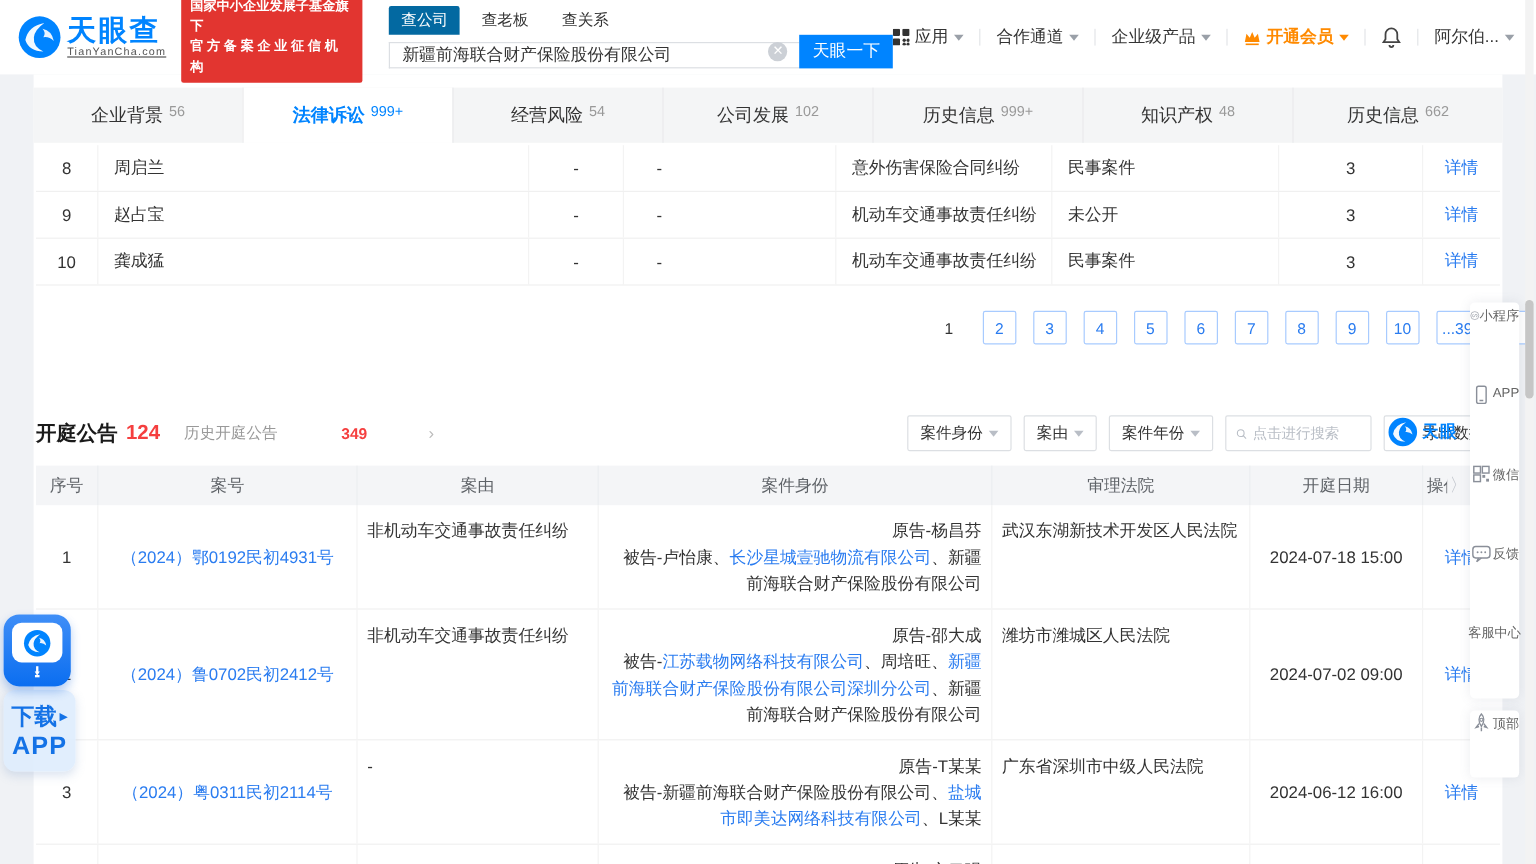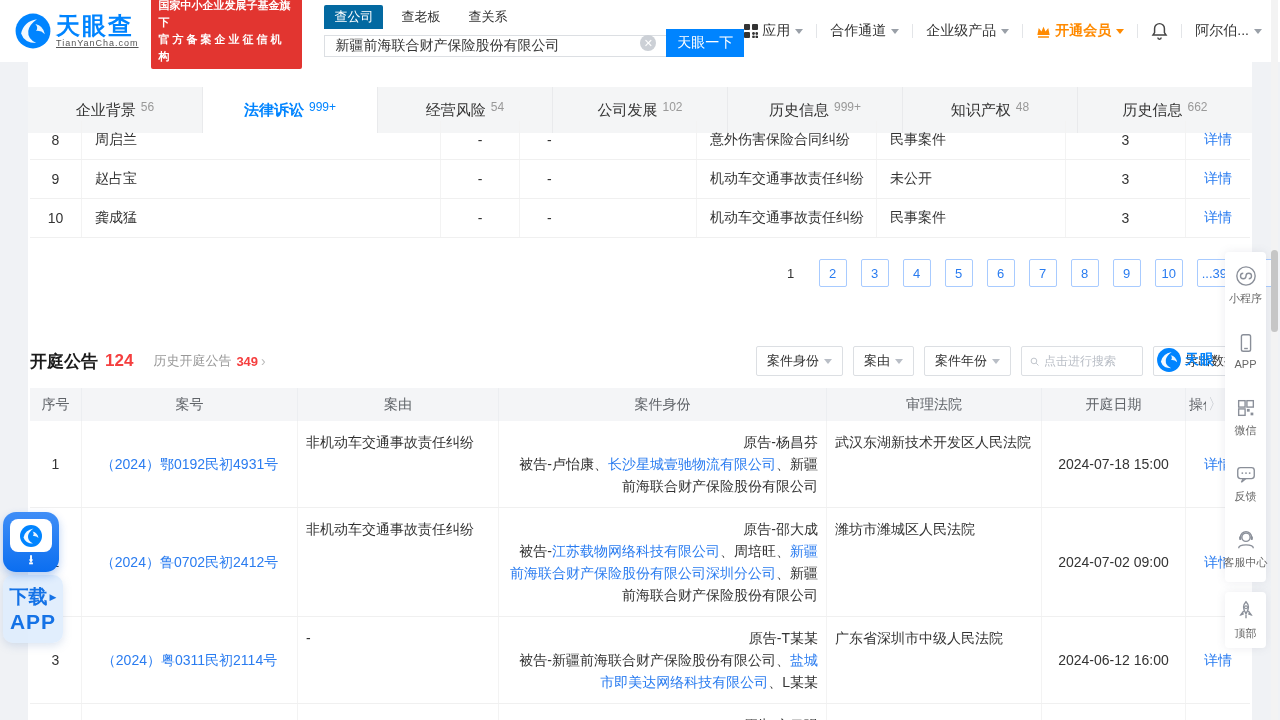--- a/index.html
+++ b/index.html
@@ -36,21 +36,21 @@
   .caret { width:0; height:0; border:4px solid transparent; border-top:5px solid #9aa0a8;
            display:inline-block; margin-left:5px; margin-top:4px; }
   .caret.orange { border-top-color:#ff8a00; }
   .vip { color:#ff8a00; font-weight:bold; }
   .hicon { margin-right:4px; display:inline-flex; }
 
   
   .card { position:absolute; top:62px; left:28px; width:1224px; height:658px; background:#fff; z-index:1; }
 
   
-  .tabstrip { position:absolute; top:25px; left:0; width:1224px; height:46px; background:#f4f5f6; display:flex; }
+  .tabstrip { position:absolute; top:11px; left:0; width:1224px; height:46px; background:#f4f5f6; display:flex; }
   .tab { flex:1; display:flex; align-items:center; justify-content:center; cursor:pointer; position:relative; }
   .tab + .tab { border-left:1px solid #e9eaec; }
   .tlabel { font-size:15px; color:#333; }
   .tcount { font-size:12px; color:#999; margin-left:5px; margin-top:-6px; }
   .tab.active { background:#fff; }
   .tab.active .tlabel { color:#0084ff; font-weight:bold; }
   .tab.active .tcount { color:#0084ff; }
 
   
   .t1 { position:absolute; top:59px; left:2px; width:1220px; }
@@ -68,21 +68,21 @@
   .pcur { width:28px; text-align:center; color:#333; font-size:13px; }
   .pbox { min-width:28px; height:28px; padding:0 4px; margin-left:14px; border:1px solid #a8cbff;
           border-radius:2px; color:#2a7cf0; font-size:13px; display:flex; align-items:center;
           justify-content:center; cursor:pointer; background:#fff; }
   .pbox.pnext { margin-right:-24px; }
 
   
   .secrow { position:absolute; top:283px; left:2px; width:1220px; height:32px; display:flex; align-items:center; }
   .sectitle { font-size:17px; font-weight:bold; color:#1a1a1a; }
   .seccount { font-size:17px; font-weight:bold; color:#f53f3f; margin-left:7px; }
-  .history { margin-left:20px; font-size:13px; color:#999; cursor:pointer; display:flex; align-items:center; }
+  .history { margin-left:20px; font-size:13px; color:#999; cursor:pointer; display:flex; align-items:center;gap:48px; }
   .history b { color:#f53f3f; margin-left:5px; }
   .history .chev { color:#bbb; margin-left:3px; font-size:14px; }
   .fwrap { margin-left:auto; display:flex; align-items:center; }
   .fbtn { height:30px; border:1px solid #dcdfe3; border-radius:2px; background:#fff; display:flex;
           align-items:center; padding:0 10px; font-size:13px; color:#333; margin-left:10px; cursor:pointer; }
   .fbtn .caret { border-top-color:#b9bec6; }
   .fsearch { height:30px; width:122px; border:1px solid #dcdfe3; border-radius:2px; margin-left:10px;
              display:flex; align-items:center; padding:0 8px; }
   .fsearch input { border:none; outline:none; width:90px; font-size:12px; color:#333; font-family:inherit; }
   .fsearch input::placeholder { color:#b9bec6; }
@@ -108,21 +108,21 @@
   .t2row > div:last-child { border-right:none; }
   .cell-left { justify-content:flex-start !important; align-items:flex-start !important; text-align:right; }
   .parties { display:block !important; }
   .plink { color:#2a7cf0; cursor:pointer; }
 
   
   .rail { position:absolute; left:1225px; width:41px; z-index:30; }
   .railcard { background:#fff; border-radius:4px; box-shadow:0 0 10px rgba(101,110,128,.12); }
   .rail1 { top:252px; position:absolute; width:41px; }
   .rail2 { top:592px; position:absolute; width:41px; }
-  .ritem { height:66px; display:flex; flex-direction:column; align-items:center; justify-content:center;
+  .ritem { height:66px; display:flex; align-items:flex-start; justify-content:center;
            cursor:pointer; }
   .ritem svg { width:22px; height:22px; }
   .rlabel { font-size:11px; color:#666; margin-top:4px; white-space:nowrap; }
 
   
   .sbtrack { position:absolute; right:2px; top:0; width:7px; height:720px; background:#f3f3f3; z-index:40; }
   .sbthumb { position:absolute; right:0; top:250px; width:7px; height:82px; background:#c6c6c6; border-radius:4px; }
 
   
   .dl { position:absolute; left:3px; top:512px; z-index:20; }

